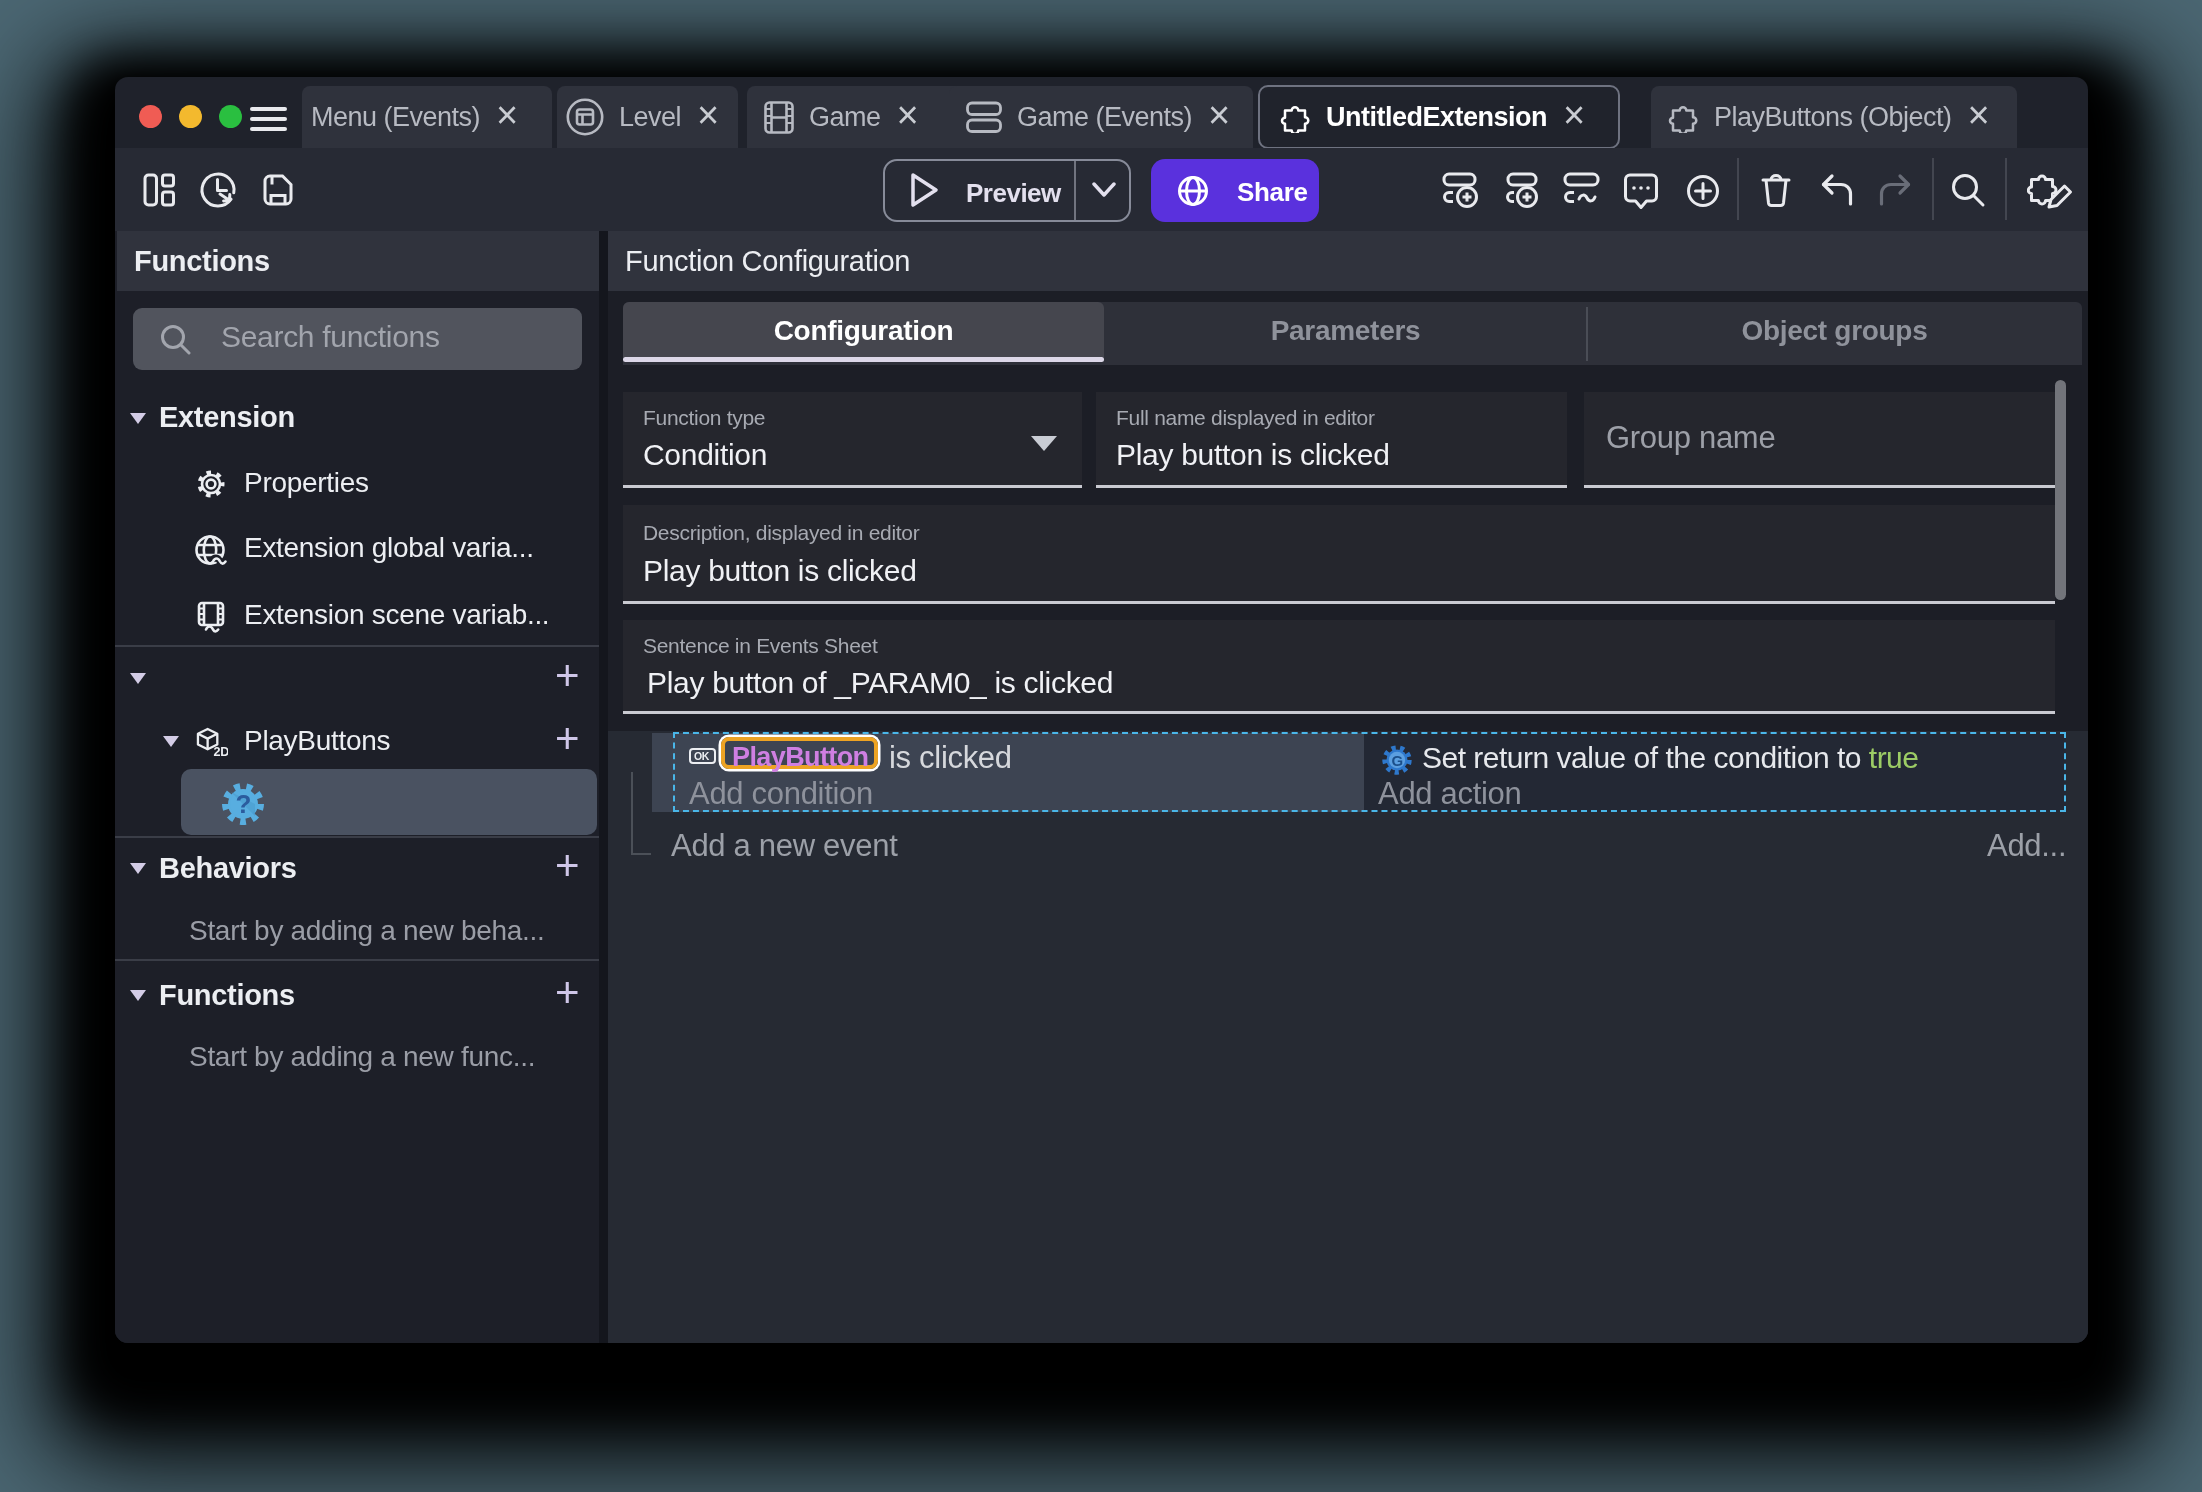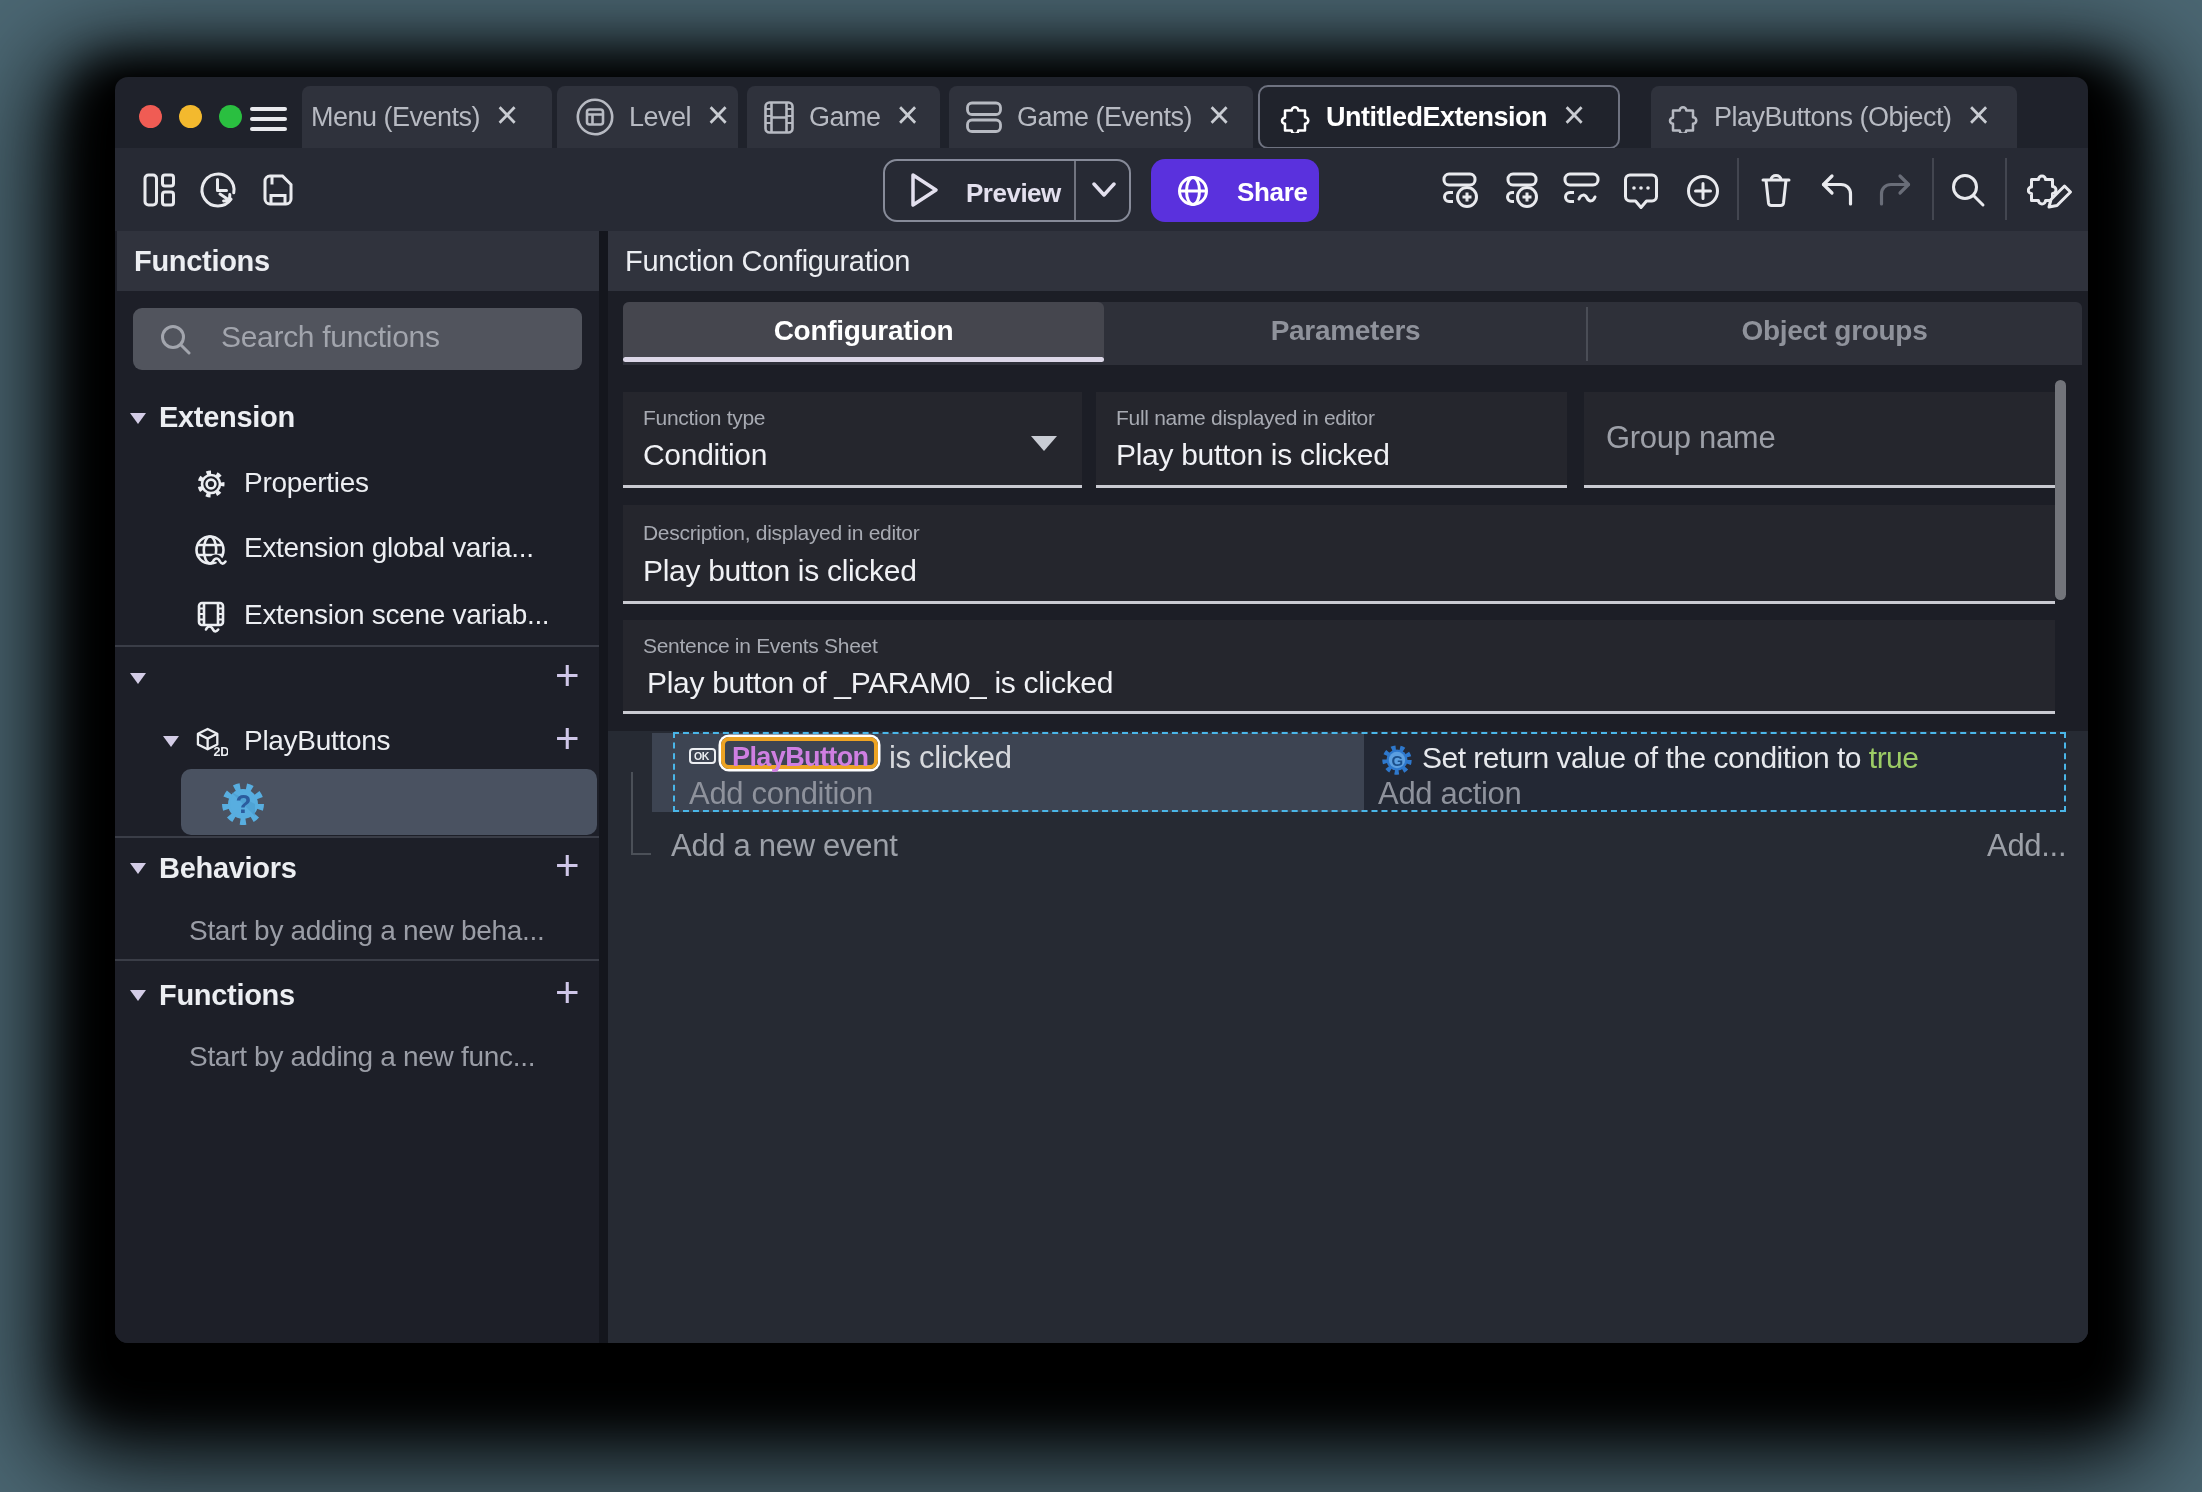--- a/index.html
+++ b/index.html
@@ -43,26 +43,26 @@
   <div class="abs light" style="left:24px; background:#f05c54;"></div>
   <div class="abs light" style="left:64px; background:#f3b92e;"></div>
   <div class="abs light" style="left:104px; background:#2abf40;"></div>
   <div class="abs" style="left:135px; top:30px; width:37px; height:25px;">
     <div class="abs" style="left:0;top:0;width:37px;height:3.5px;background:#e9eaee;border-radius:2px;"></div>
     <div class="abs" style="left:0;top:10px;width:37px;height:3.5px;background:#e9eaee;border-radius:2px;"></div>
     <div class="abs" style="left:0;top:20px;width:37px;height:3.5px;background:#e9eaee;border-radius:2px;"></div>
   </div>
 
   <div class="abs tab" style="left:187px; width:250px; padding-left:9px;">Menu (Events)<span class="x">×</span></div>
-  <div class="abs tab" style="left:442px; width:181px; padding-left:19px;"><svg class="tabicon" width="38" height="38" viewBox="0 0 38 38" fill="none" stroke="#b7bac2" stroke-width="2.6">
+  <div class="abs tab" style="left:442px; width:181px; padding-left:9px;"><svg class="tabicon" width="38" height="38" viewBox="0 0 38 38" fill="none" stroke="#b7bac2" stroke-width="2.6">
         <circle cx="19" cy="19" r="17.2"></circle>
         <rect x="11" y="11.5" width="16" height="15" rx="2.5"></rect>
         <path d="M 11 16.5 h 16 M 16.5 16.5 V 26.5"></path>
       </svg>Level<span class="x">×</span></div>
-  <div class="abs tab" style="left:632px; width:193px; padding-left:17px;"><svg class="tabicon" width="30" height="33" viewBox="0 0 30 33" fill="none" stroke="#b7bac2" stroke-width="2.6">
+  <div class="abs tab" style="left:632px; width:222px; padding-left:17px;"><svg class="tabicon" width="30" height="33" viewBox="0 0 30 33" fill="none" stroke="#b7bac2" stroke-width="2.6">
         <rect x="1.5" y="1.5" width="27" height="30" rx="4"></rect>
         <path d="M 7.5 1.5 v 30 M 22.5 1.5 v 30 M 7.5 16.5 h 15"></path>
         <path d="M 1.5 8 h 6 M 1.5 15 h 6 M 1.5 22 h 6 M 22.5 8 h 6 M 22.5 15 h 6 M 22.5 22 h 6" stroke-width="2"></path>
       </svg>Game<span class="x">×</span></div>
   <div class="abs tab" style="left:834px; width:304px; padding-left:17px;"><svg class="tabicon" width="36" height="32" viewBox="0 0 36 32" fill="none" stroke="#b7bac2" stroke-width="2.8">
         <rect x="1.5" y="2" width="33" height="11.5" rx="4.5"></rect>
         <rect x="1.5" y="19" width="33" height="11.5" rx="4.5"></rect>
       </svg>Game (Events)<span class="x">×</span></div>
   <div class="abs tab" id="activetab" style="left:1143px; width:362px; padding-left:20px; background:#20232c; border:2px solid #6e7280; border-radius:10px; color:#ffffff; font-weight:bold; height:64px; top:8px;"><svg class="tabicon" width="31" height="31" viewBox="0 0 31 31" fill="none" stroke="#ffffff" stroke-width="2.5" stroke-linejoin="round">
         <path d="M 5 8.5 H 11.7 a 3.3 3.3 0 1 1 6.6 0 H 25 V 15.2 a 3.3 3.3 0 1 1 0 6.6 V 28.5 H 18.3 a 3.3 3.3 0 1 1 -6.6 0 H 5 V 21.8 a 3 3 0 1 1 0 -6 Z"></path>

